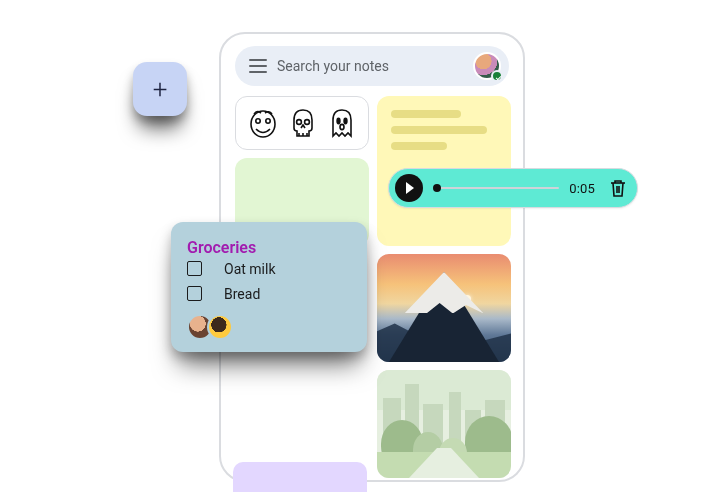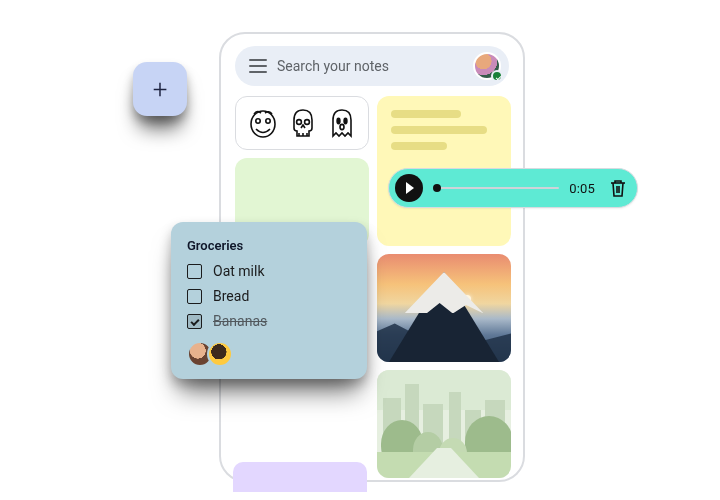--- a/index.html
+++ b/index.html
@@ -104,23 +104,23 @@
 
   
   .groc {
     position:absolute; left:171px; top:222px;
     width:196px; 
     background:#b4d1dc;
     border-radius:12px;
     box-shadow: 0 20px 26px -8px rgba(0,0,0,.55), 0 6px 12px rgba(0,0,0,.25);
     padding:16px 16px 12px;
   }
-  .groc h3 { font-size:13px; font-weight:600; color:#0f172a; margin-bottom:10px; }
+  .groc h3 { font-size:16px; font-weight:600; color:#a21caf; margin-bottom:4px; }
   .groc ul { list-style:none; display:flex; flex-direction:column; gap:9px; }
-  .groc li { display:flex; align-items:flex-end; gap:11px; font-size:14px; color:#1b1c1d; }
+  .groc li { display:flex; align-items:flex-start; gap:22px; font-size:14px; color:#1b1c1d; }
   .cb { width:15px; height:15px; min-width:15px; border:1.5px solid #1b1c1d; border-radius:2px; background:transparent; position:relative; }
   .cb.checked { background:#1b1c1d20; }
   .cb.checked::after { content:""; position:absolute; left:3px; top:4px; width:6px; height:3px; border-left:2px solid #1b1c1d; border-bottom:2px solid #1b1c1d; transform:rotate(-45deg); }
   .done { text-decoration: line-through; color:#52595e; }
   .collabs { display:flex; gap:-6px; margin-top:12px; }
   .chip { width:26px; height:26px; border-radius:50%; border:2px solid #b4d1dc; margin-left:-6px; }
   .chip:first-child { margin-left:0; }
   .chip.a { background: radial-gradient(circle at 40% 35%, #e8b28d 0 40%, #6a4331 41% 100%); }
   .chip.b { background: radial-gradient(circle at 45% 40%, #3d2a1c 0 42%, #feca3f 43% 100%); }
 
@@ -241,24 +241,20 @@
     <h3>Groceries</h3>
     <ul>
       <li>
         <span class="cb"></span>
         <span>Oat milk</span>
       </li>
       <li>
         <span class="cb"></span>
         <span>Bread</span>
       </li>
-      <li>
-        <span class="cb checked"></span>
-        <span class="done">Bananas</span>
-      </li>
     </ul>
     <div class="collabs">
       <div class="chip a"></div>
       <div class="chip b"></div>
     </div>
   </div>
 
 </div>
 
 </body></html>

